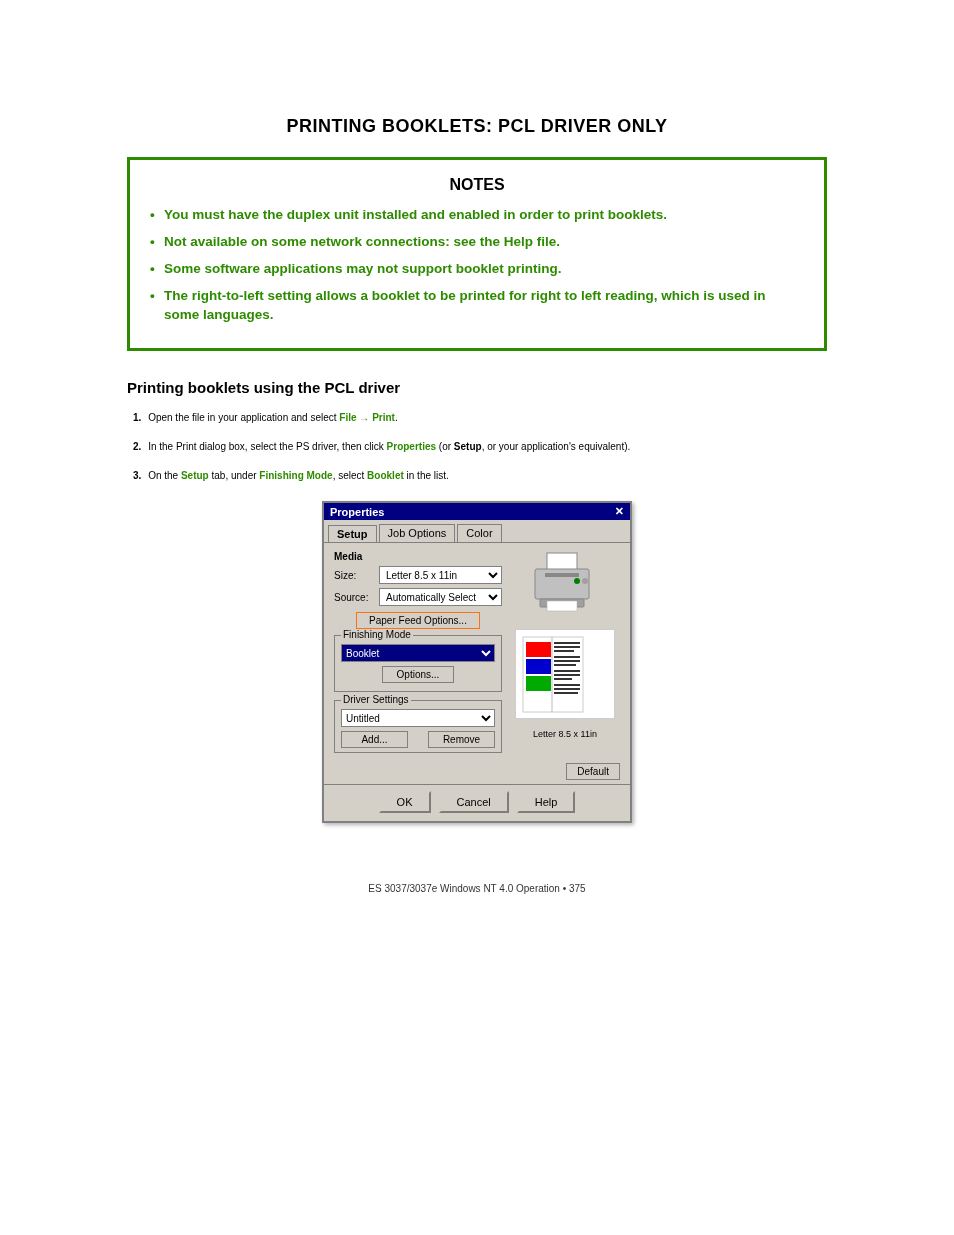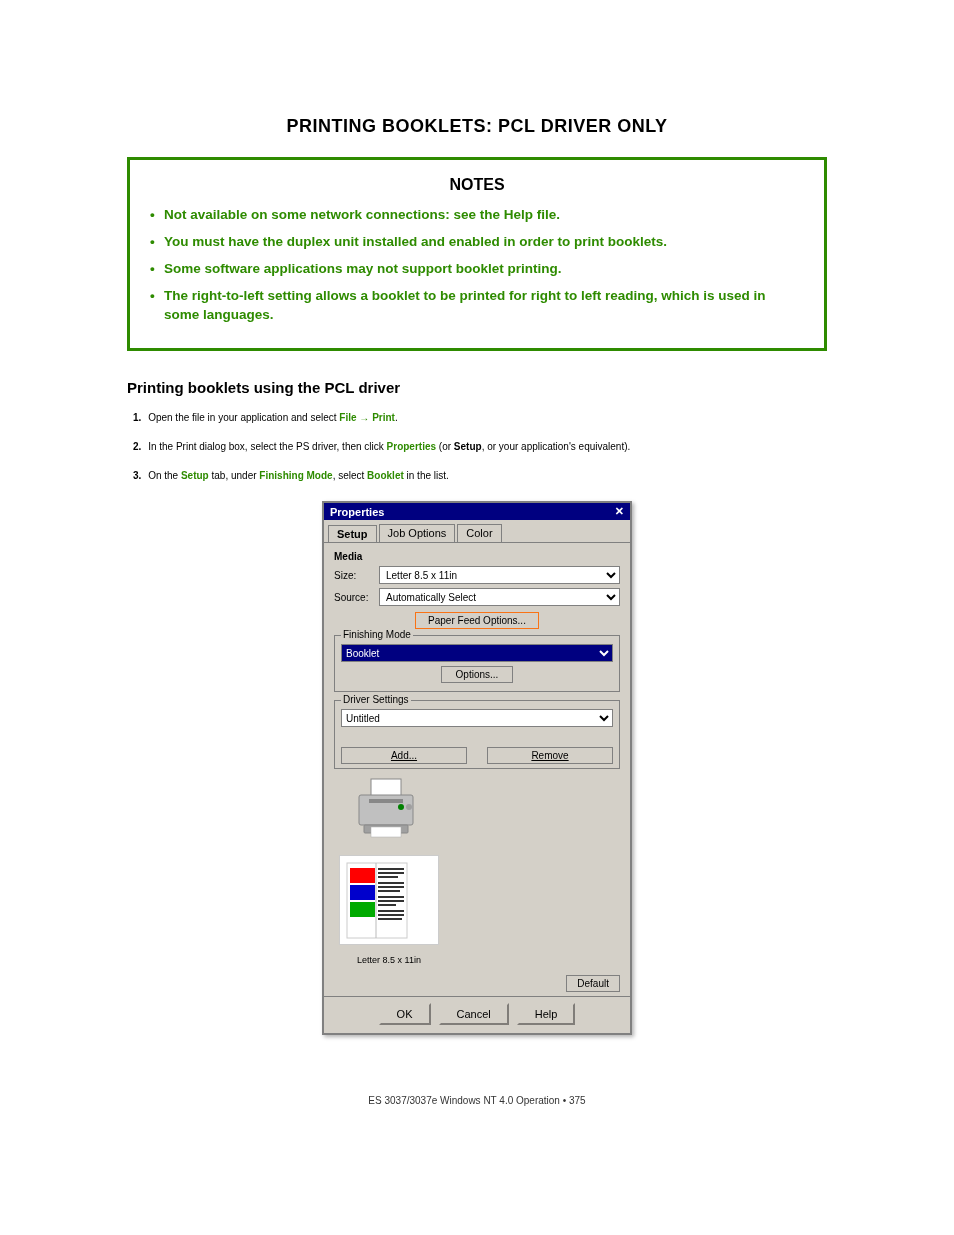--- a/index.html
+++ b/index.html
@@ -128,21 +128,20 @@
     .dialog-tab.active {
       background: #d4d0c8;
       font-weight: bold;
       z-index: 1;
       margin-top: 1px;
     }
     .dialog-content {
       padding: 8px 10px;
       display: flex;
       gap: 8px;
-      flex-direction: column;
     }
     .dialog-left {
       flex: 1;
     }
     .dialog-right {
       width: 110px;
       display: flex;
       flex-direction: column;
       align-items: center;
       gap: 8px;
@@ -235,22 +234,21 @@
     .driver-select {
       flex: 1;
       font-size: 10px;
       height: 18px;
       background: #fff;
       border: 1px solid #808080;
     }
     .driver-btns {
       display: flex;
       gap: 20px;
-      margin-top: 20px;
-      text-decoration: underline;
+      margin-top: 4px;
     }
     .btn-small {
       padding: 2px 8px;
       font-size: 10px;
       background: #d4d0c8;
       border: 1px solid #808080;
       cursor: pointer;
       flex: 1;
     }
     .printer-image {
@@ -317,22 +315,22 @@
 </head>
 <body>
 
 <div class="page">
 
   <h1 class="main-title">PRINTING BOOKLETS: PCL DRIVER ONLY</h1>
 
   <div class="notes-box">
     <div class="notes-title">NOTES</div>
     <ul class="notes-list">
+      <li>You must have the duplex unit installed and enabled in order to print booklets.</li>
       <li>Not available on some network connections: see the Help file.</li>
-      <li>You must have the duplex unit installed and enabled in order to print booklets.</li>
       <li>Some software applications may not support booklet printing.</li>
       <li>The right-to-left setting allows a booklet to be printed for right to left reading, which is used in some languages.</li>
     </ul>
   </div>
 
   <div class="section-title">Printing booklets using the PCL driver</div>
 
   <ol class="steps-list">
     <li>
       <span class="step-num">1.</span>

